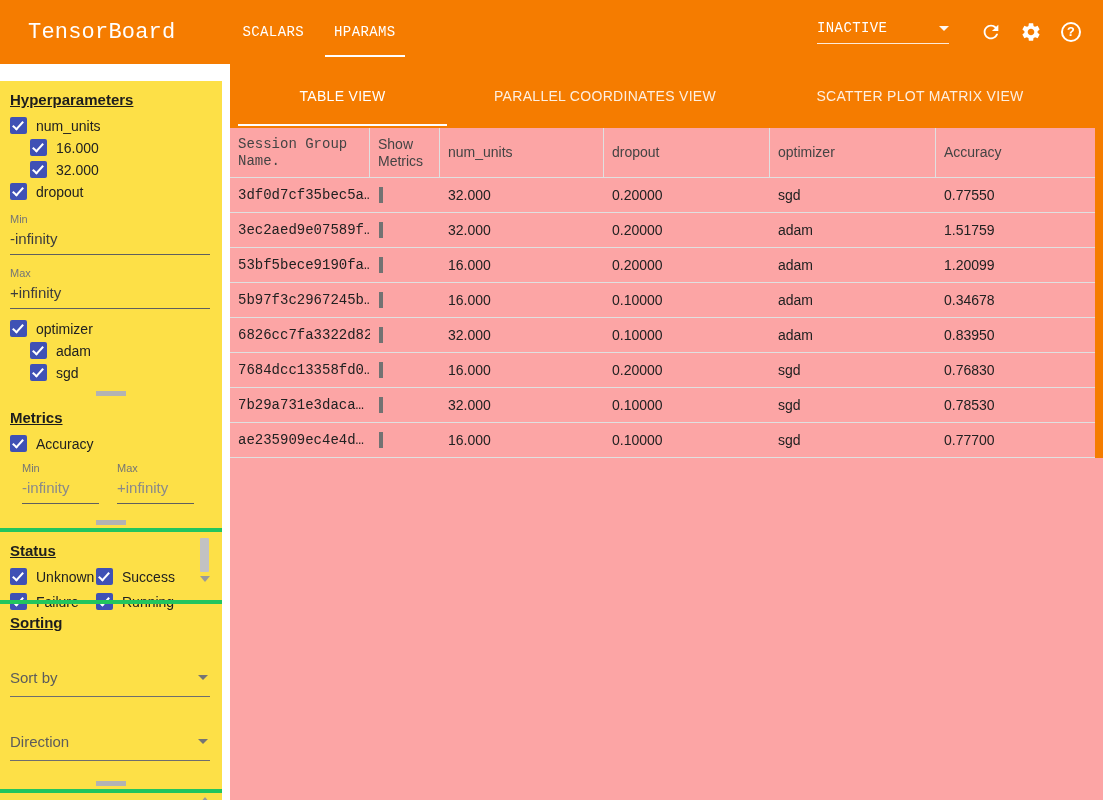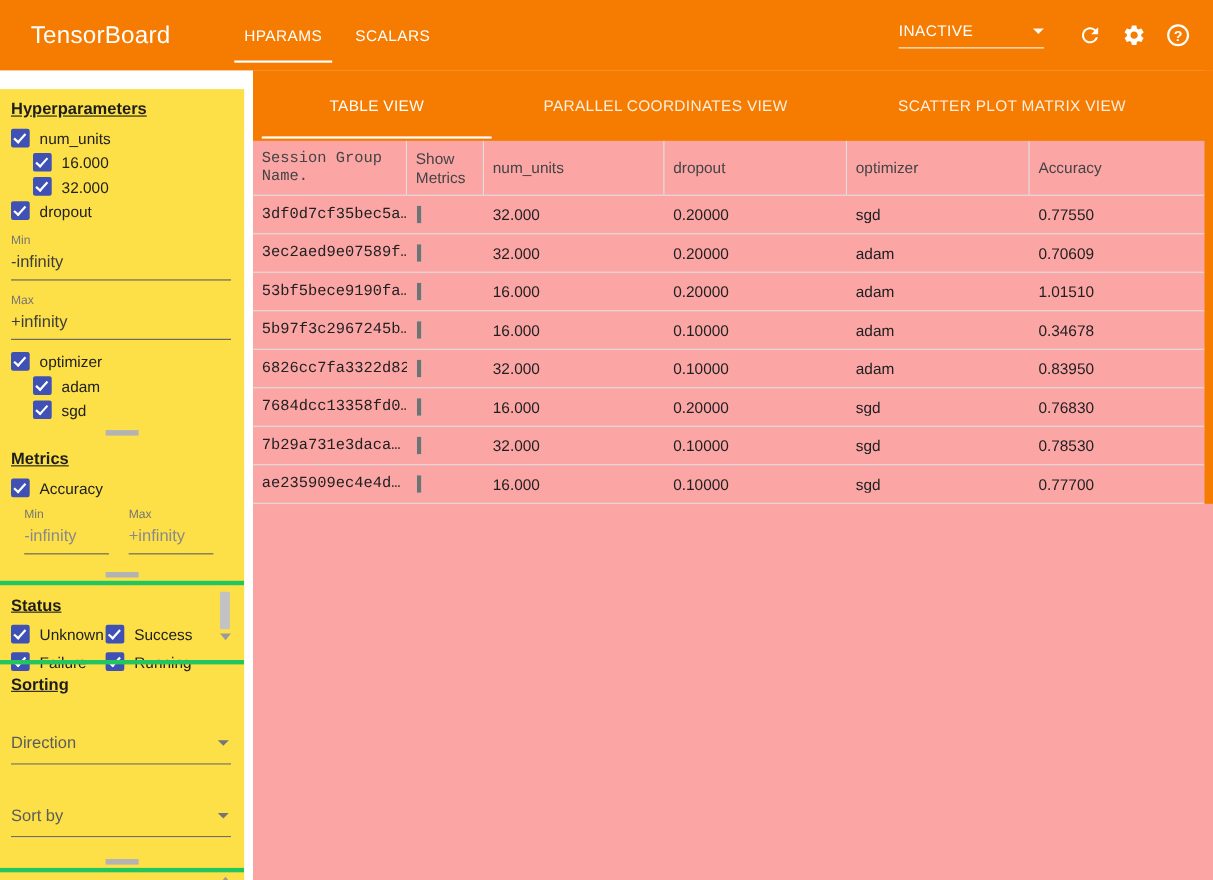--- a/index.html
+++ b/index.html
@@ -6,21 +6,21 @@
   html,body { margin:0; padding:0; }
   body {
     width:1103px; height:800px; position:relative; overflow:hidden;
     font-family:"Liberation Sans", sans-serif; background:#fff;
     -webkit-font-smoothing:antialiased;
   }
 
   
   .topbar {
     position:absolute; left:0; top:0; width:1103px; height:64px;
-    background:#f57c00; color:#fff; display:flex; align-items:center; z-index:5;
+    background:#f57c00; color:#fff; display:flex; align-items:center; z-index:5;font-family:Liberation Mono, monospace;
   }
   .brand { font-size:22px; margin-left:28px; font-weight:400; letter-spacing:0.2px; }
   .top-tabs { display:flex; height:100%; margin-left:52px; }
   .top-tab {
     position:relative; display:flex; align-items:center; justify-content:center;
     padding:0 15px; font-size:14px; letter-spacing:0.4px; cursor:pointer; color:#fff;
   }
   .top-tab.active::after {
     content:""; position:absolute; left:6px; right:6px; bottom:7px; height:2px; background:#fff;
   }
@@ -114,25 +114,25 @@
     width:16px; height:16px; border:2px solid #727272; border-radius:2px; background:#fff;
     margin-left:1px; cursor:pointer; flex:none;
   }
 </style>
 </head>
 <body>
 
 <div class="topbar">
   <div class="brand">TensorBoard</div>
   <div class="top-tabs">
+    <div class="top-tab">
+      <span>SCALARS</span>
+    </div>
     <div class="top-tab active">
       <span>HPARAMS</span>
-    </div>
-    <div class="top-tab">
-      <span>SCALARS</span>
     </div>
   </div>
   <div class="top-right">
     <div class="run-select">
       <span>INACTIVE</span>
       <span class="caret-w"></span>
     </div>
     <span class="icon-btn">
       <svg viewBox="0 0 24 24">
           <path d="M17.65 6.35C16.2 4.9 14.21 4 12 4c-4.42 0-7.99 3.58-7.99 8s3.57 8 7.99 8c3.73 0 6.84-2.55 7.73-6h-2.08c-.82 2.33-3.04 4-5.65 4-3.31 0-6-2.69-6-6s2.69-6 6-6c1.66 0 3.14.69 4.22 1.78L13 11h7V4l-2.35 2.35z"></path>
@@ -238,26 +238,26 @@
       </div>
     </div>
     <div class="vscroll" style="top:6px;">
       <div class="thumb" style="height:34px;"></div>
       <div class="tri-down"></div>
     </div>
   </div>
 
   <div class="section bordered">
     <div class="sec-title">Sorting</div>
+    <div class="select-box sortby-box">
+      <span>Sort by</span>
+      <span class="caret-g"></span>
+    </div>
     <div class="select-box direction-box">
       <span>Direction</span>
-      <span class="caret-g"></span>
-    </div>
-    <div class="select-box sortby-box">
-      <span>Sort by</span>
       <span class="caret-g"></span>
     </div>
     <div style="height:14px;"></div>
   </div>
 
   <div class="splitter">
       <div class="bar"></div>
     </div>
 
   <div class="section bordered" style="height:120px;">
@@ -302,29 +302,29 @@
       <div class="td c-drop">0.20000</div>
       <div class="td c-opt">sgd</div>
       <div class="td c-acc">0.77550</div>
     </div>
     <div class="trow">
       <div class="td c-name">3ec2aed9e07589f…</div>
       <div class="td c-show"><span class="cb-empty"></span></div>
       <div class="td c-num">32.000</div>
       <div class="td c-drop">0.20000</div>
       <div class="td c-opt">adam</div>
-      <div class="td c-acc">0.70609</div>
+      <div class="td c-acc">1.51759</div>
     </div>
     <div class="trow">
       <div class="td c-name">53bf5bece9190fa…</div>
       <div class="td c-show"><span class="cb-empty"></span></div>
       <div class="td c-num">16.000</div>
       <div class="td c-drop">0.20000</div>
       <div class="td c-opt">adam</div>
-      <div class="td c-acc">1.01510</div>
+      <div class="td c-acc">1.20099</div>
     </div>
     <div class="trow">
       <div class="td c-name">5b97f3c2967245b…</div>
       <div class="td c-show"><span class="cb-empty"></span></div>
       <div class="td c-num">16.000</div>
       <div class="td c-drop">0.10000</div>
       <div class="td c-opt">adam</div>
       <div class="td c-acc">0.34678</div>
     </div>
     <div class="trow">

